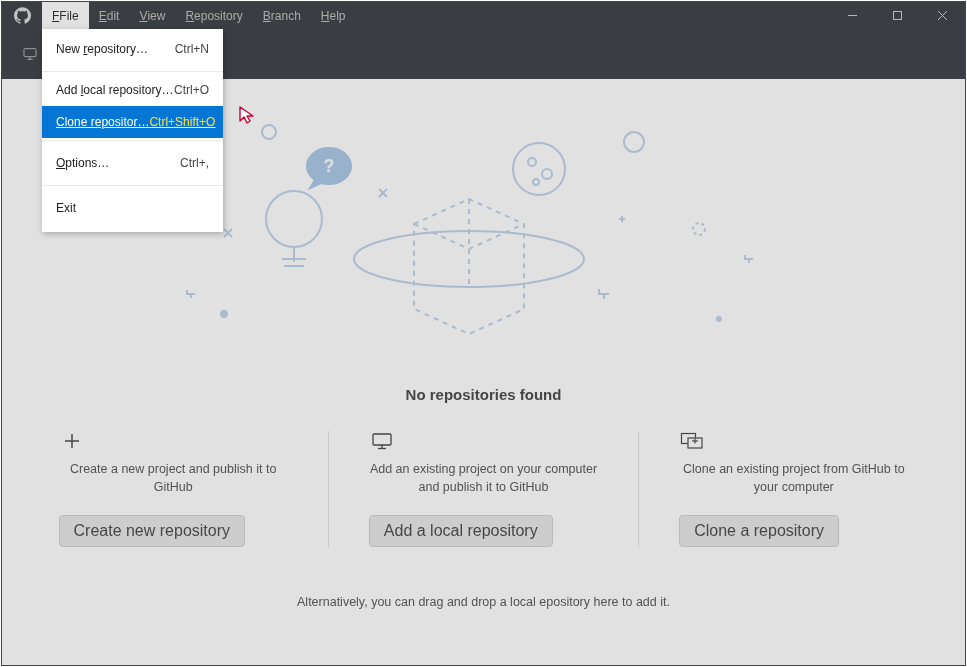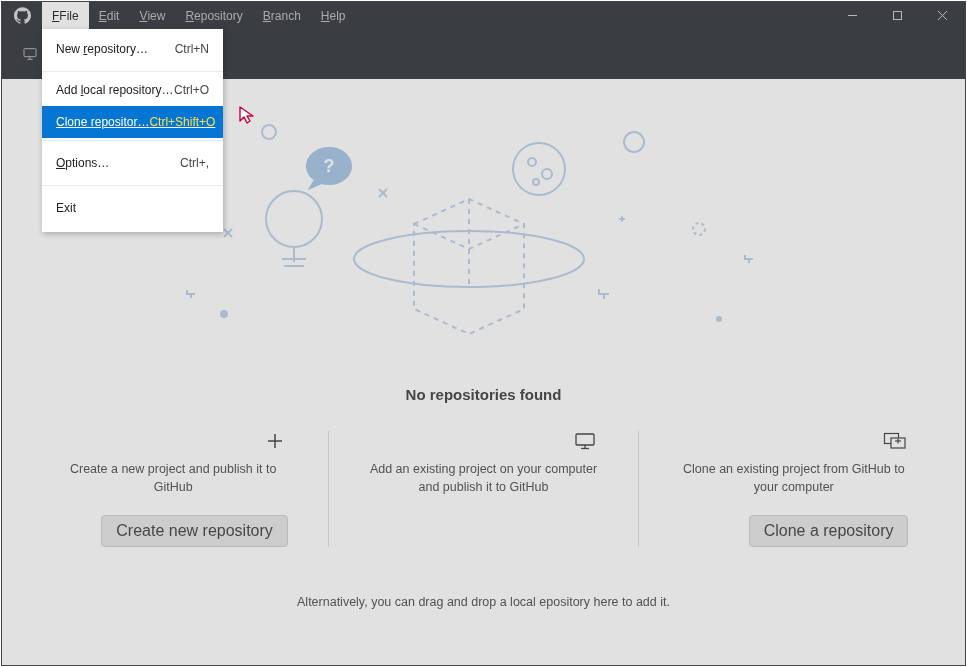--- a/index.html
+++ b/index.html
@@ -103,21 +103,21 @@
   }
   .cards {
     margin-top: 28px;
     display: flex;
     width: 930px;
   }
   .card {
     flex: 1;
     display: flex;
     flex-direction: column;
-    align-items: flex-end;
+    align-items: flex-start;
     padding: 0 40px;
     position: relative;
   }
   .card + .card { border-left: 1px solid #ddd; }
   .card-icon {
     width: 26px; height: 20px;
     display: flex; align-items: center; justify-content: center;
     margin-bottom: 10px;
   }
   .card-desc {
@@ -301,20 +301,21 @@
       </div>
       <div class="card">
         <div class="card-icon">
           <svg width="22" height="18" viewBox="0 0 22 18" fill="none" stroke="#333" stroke-width="1.3">
               <rect x="2" y="2" width="18" height="11" rx="1"></rect>
               <line x1="7" y1="16.5" x2="15" y2="16.5"></line>
               <line x1="11" y1="13" x2="11" y2="16.5"></line>
             </svg>
         </div>
         <div class="card-desc">Add an existing project on your computer and publish it to GitHub</div>
+        <button class="card-btn">Add a local repository</button>
       </div>
       <div class="card">
         <div class="card-icon">
           <svg width="24" height="18" viewBox="0 0 24 18" fill="none" stroke="#333" stroke-width="1.2">
               <rect x="1.5" y="1.5" width="14" height="10"></rect>
               <rect x="8" y="6" width="14" height="10" fill="#fff"></rect>
               <line x1="12" y1="9" x2="18" y2="9"></line>
               <line x1="15" y1="6.5" x2="15" y2="11.5"></line>
             </svg>
         </div>

